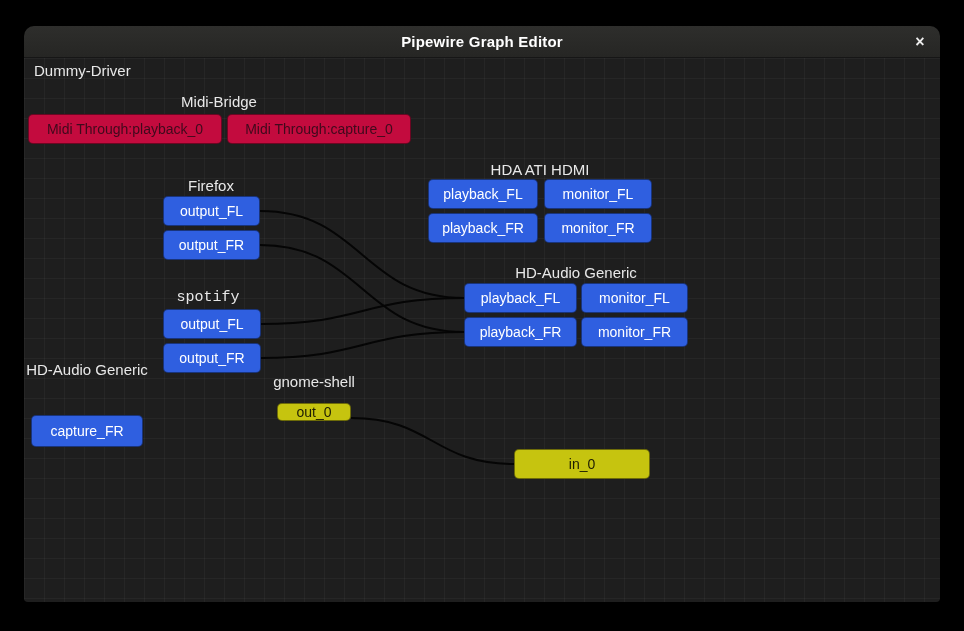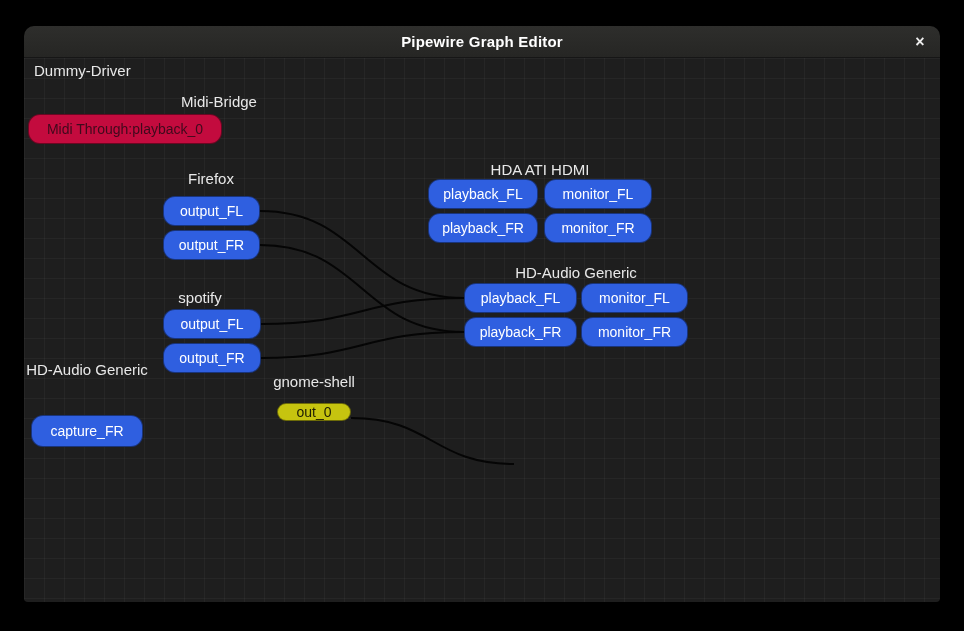--- a/index.html
+++ b/index.html
@@ -39,21 +39,21 @@
   .wires path{
     stroke:var(--wire,#050505);stroke-width:2;fill:none;
   }
   .node-title{
     position:absolute;color:#e8e8e8;font-size:15px;white-space:nowrap;
     transform:translateX(-50%);
   }
   .node-title.left{transform:none;}
   .port{
     position:absolute;display:flex;align-items:center;justify-content:center;
-    border-radius:12px;font-size:14px;box-sizing:border-box;
+    border-radius:5px;font-size:14px;box-sizing:border-box;
     border:1px solid rgba(0,0,0,0.45);cursor:pointer;white-space:nowrap;
   }
   .port.audio{background:var(--audio,#2f5fe0);color:var(--audio-text,#fff);}
   .port.midi{background:var(--midi,#c30b3e);color:var(--midi-text,#3f0a1c);}
   .port.video{background:var(--video,#c6c40f);color:var(--video-text,#1d1d03);}
 </style>
 </head>
 <body>
 
 <div class="window">
@@ -65,34 +65,36 @@
     <svg class="wires" viewBox="0 0 916 545">
         <path d="M 236 153 C 338 153, 338 240, 440 240"></path>
         <path d="M 236 187 C 338 187, 338 274, 440 274"></path>
         <path d="M 237 266 C 338.5 266, 338.5 240, 440 240"></path>
         <path d="M 237 300 C 338.5 300, 338.5 274, 440 274"></path>
         <path d="M 327 360 C 408.5 360, 408.5 406, 490 406"></path>
       </svg>
   <div class="node-title left" style="left: 10px; top: 4px;">Dummy-Driver</div>
       <div class="node-title" style="left: 195px; top: 35px;">Midi-Bridge</div>
       <div class="port midi" style="left: 4px; top: 56px; width: 194px; height: 30px;">Midi Through:playback_0</div>
-      <div class="node-title" style="left: 187px; top: 112px;">Firefox</div>
+      <div class="port midi" style="left: 203px; top: 56px; width: 184px; height: 30px;">Midi Through:capture_0</div>
+      <div class="node-title" style="left: 187px; top: 119px;">Firefox</div>
       <div class="port audio" style="left: 139px; top: 138px; width: 97px; height: 30px;">output_FL</div>
       <div class="port audio" style="left: 139px; top: 172px; width: 97px; height: 30px;">output_FR</div>
       <div class="node-title" style="left: 516px; top: 103px;">HDA ATI HDMI</div>
       <div class="port audio" style="left: 404px; top: 121px; width: 110px; height: 30px;">playback_FL</div>
       <div class="port audio" style="left: 520px; top: 121px; width: 108px; height: 30px;">monitor_FL</div>
       <div class="port audio" style="left: 404px; top: 155px; width: 110px; height: 30px;">playback_FR</div>
       <div class="port audio" style="left: 520px; top: 155px; width: 108px; height: 30px;">monitor_FR</div>
       <div class="node-title" style="left: 552px; top: 206px;">HD-Audio Generic</div>
       <div class="port audio" style="left: 440px; top: 225px; width: 113px; height: 30px;">playback_FL</div>
       <div class="port audio" style="left: 557px; top: 225px; width: 107px; height: 30px;">monitor_FL</div>
       <div class="port audio" style="left: 440px; top: 259px; width: 113px; height: 30px;">playback_FR</div>
       <div class="port audio" style="left: 557px; top: 259px; width: 107px; height: 30px;">monitor_FR</div>
-      <div class="node-title" style="left: 176px; top: 231px;">spotify</div>
+      <div class="node-title" style="left: 184px; top: 231px; font-family: Liberation Mono, monospace;">spotify</div>
       <div class="port audio" style="left: 139px; top: 251px; width: 98px; height: 30px;">output_FL</div>
       <div class="port audio" style="left: 139px; top: 285px; width: 98px; height: 30px;">output_FR</div>
       <div class="node-title" style="left: 63px; top: 303px;">HD-Audio Generic</div>
       <div class="port audio" style="left: 7px; top: 357px; width: 112px; height: 32px;">capture_FR</div>
       <div class="node-title" style="left: 290px; top: 315px; text-align: right;">gnome-shell</div>
       <div class="port video" style="left: 253px; top: 345px; width: 74px; height: 18px;">out_0</div>
+      <div class="port video" style="left: 490px; top: 391px; width: 136px; height: 30px;">in_0</div>
     </div>
 </div>
 
 </body></html>

